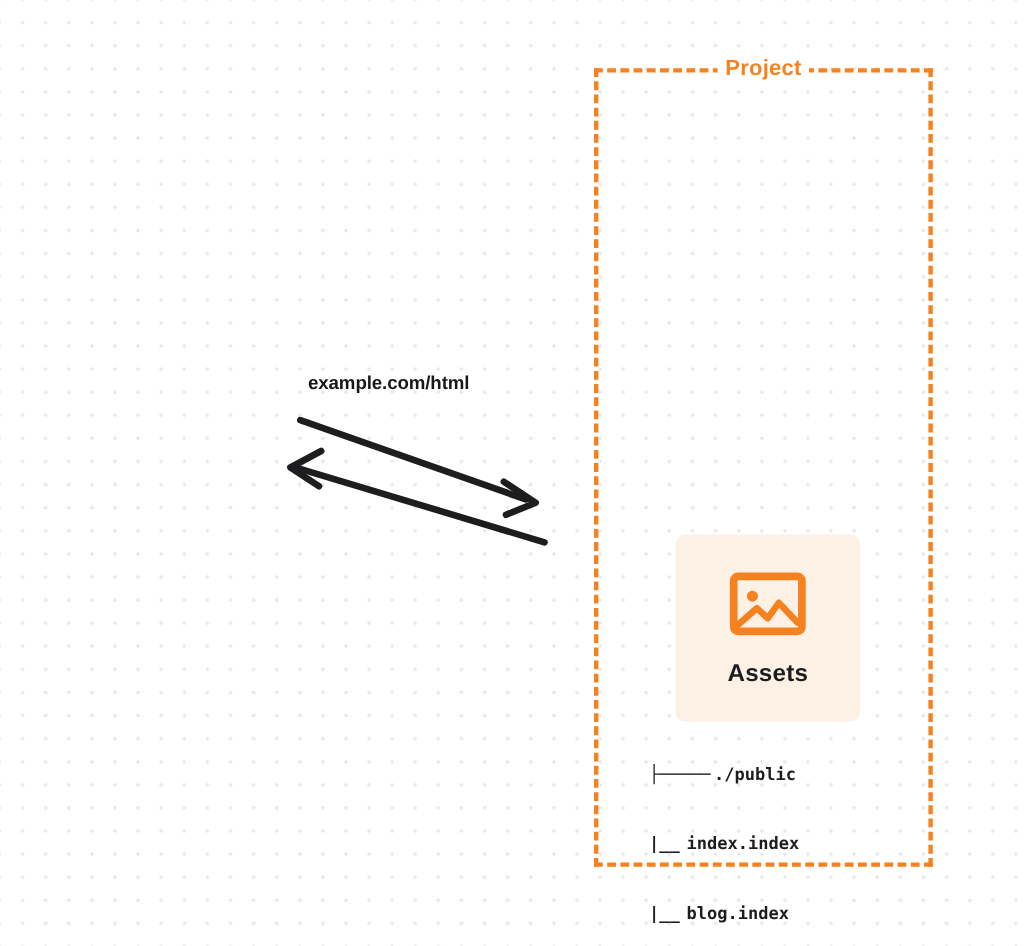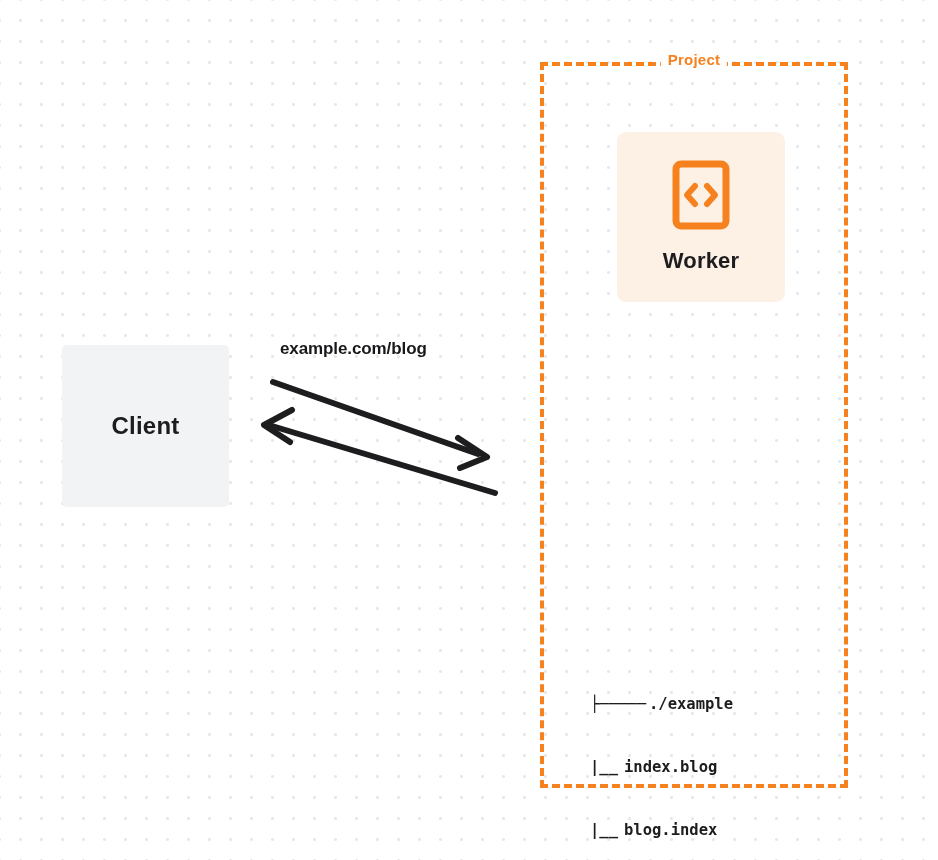--- a/index.html
+++ b/index.html
@@ -74,21 +74,21 @@
     border: 4px dashed #f6821f;
     box-sizing: border-box;
   }
   #project-title {
     position: absolute;
     left: 50%;
     top: -15px;
     transform: translateX(-50%);
     background-color: #ffffff;
     padding: 0 7px;
-    font-size: 15px;
+    font-size: 20px;
     font-weight: bold;
     color: #f6821f;
     letter-spacing: 0.2px;
     white-space: nowrap;
   }
 
   
   .card {
     position: absolute;
     background-color: #fdf1e5;
@@ -154,63 +154,60 @@
   }
   .tree-child .tree-branch {
     margin-right: 6px;
   }
 </style>
 </head>
 <body>
 
 <div id="canvas">
 
-  <div id="client-node">
-    <span class="node-label">Client</span>
-  </div>
-
-  <div id="request-label">example.com/blog</div>
+
+  <div id="request-label">example.com/html</div>
 
   <svg id="connector" viewBox="0 0 270 190" width="270" height="190">
 
     <g>
       <line x1="23" y1="52" x2="228" y2="124" stroke="#1d1d1f" stroke-width="6" stroke-linecap="round"></line>
       <polyline points="208,108 237,127 210,138" fill="none" stroke="#1d1d1f" stroke-width="6" stroke-linecap="round" stroke-linejoin="round"></polyline>
     </g>
 
     <g>
       <line x1="245" y1="163" x2="22" y2="96" stroke="#1d1d1f" stroke-width="6" stroke-linecap="round"></line>
       <polyline points="42,80 14,95 40,112" fill="none" stroke="#1d1d1f" stroke-width="6" stroke-linecap="round" stroke-linejoin="round"></polyline>
     </g>
   </svg>
 
   <div id="project-group">
 
     <div id="project-title">Project</div>
 
-    <div id="worker-card" class="card">
+
+    <div id="assets-card" class="card">
       <span class="card-icon">
-        <svg width="58" height="70" viewBox="0 0 58 70">
-          <rect x="4" y="4" width="50" height="62" rx="5" ry="5" fill="none" stroke="#f6821f" stroke-width="7"></rect>
-          <polyline points="23,26 15,35 23,44" fill="none" stroke="#f6821f" stroke-width="6" stroke-linecap="round" stroke-linejoin="round"></polyline>
-          <polyline points="35,26 43,35 35,44" fill="none" stroke="#f6821f" stroke-width="6" stroke-linecap="round" stroke-linejoin="round"></polyline>
+        <svg width="70" height="62" viewBox="0 0 70 62">
+          <rect x="4" y="6" width="62" height="50" rx="4" ry="4" fill="none" stroke="#f6821f" stroke-width="7"></rect>
+          <circle cx="21" cy="24" r="5" fill="#f6821f"></circle>
+          <polyline points="8,50 25,35 35,44 45,30 62,48" fill="none" stroke="#f6821f" stroke-width="6" stroke-linecap="round" stroke-linejoin="round"></polyline>
         </svg>
       </span>
-      <span class="card-label">Worker</span>
+      <span class="card-label">Assets</span>
     </div>
-
 
     <div id="file-tree">
       <div class="tree-row" id="tree-row-root">
         <span class="tree-branch">├─────</span>
-        <span class="tree-name">./example</span>
+        <span class="tree-name">./public</span>
       </div>
       <div class="tree-row tree-child">
         <span class="tree-branch">|__</span>
-        <span class="tree-name">index.blog</span>
+        <span class="tree-name">index.index</span>
       </div>
       <div class="tree-row tree-child">
         <span class="tree-branch">|__</span>
         <span class="tree-name">blog.index</span>
       </div>
       
     </div>
 
   </div>
 

